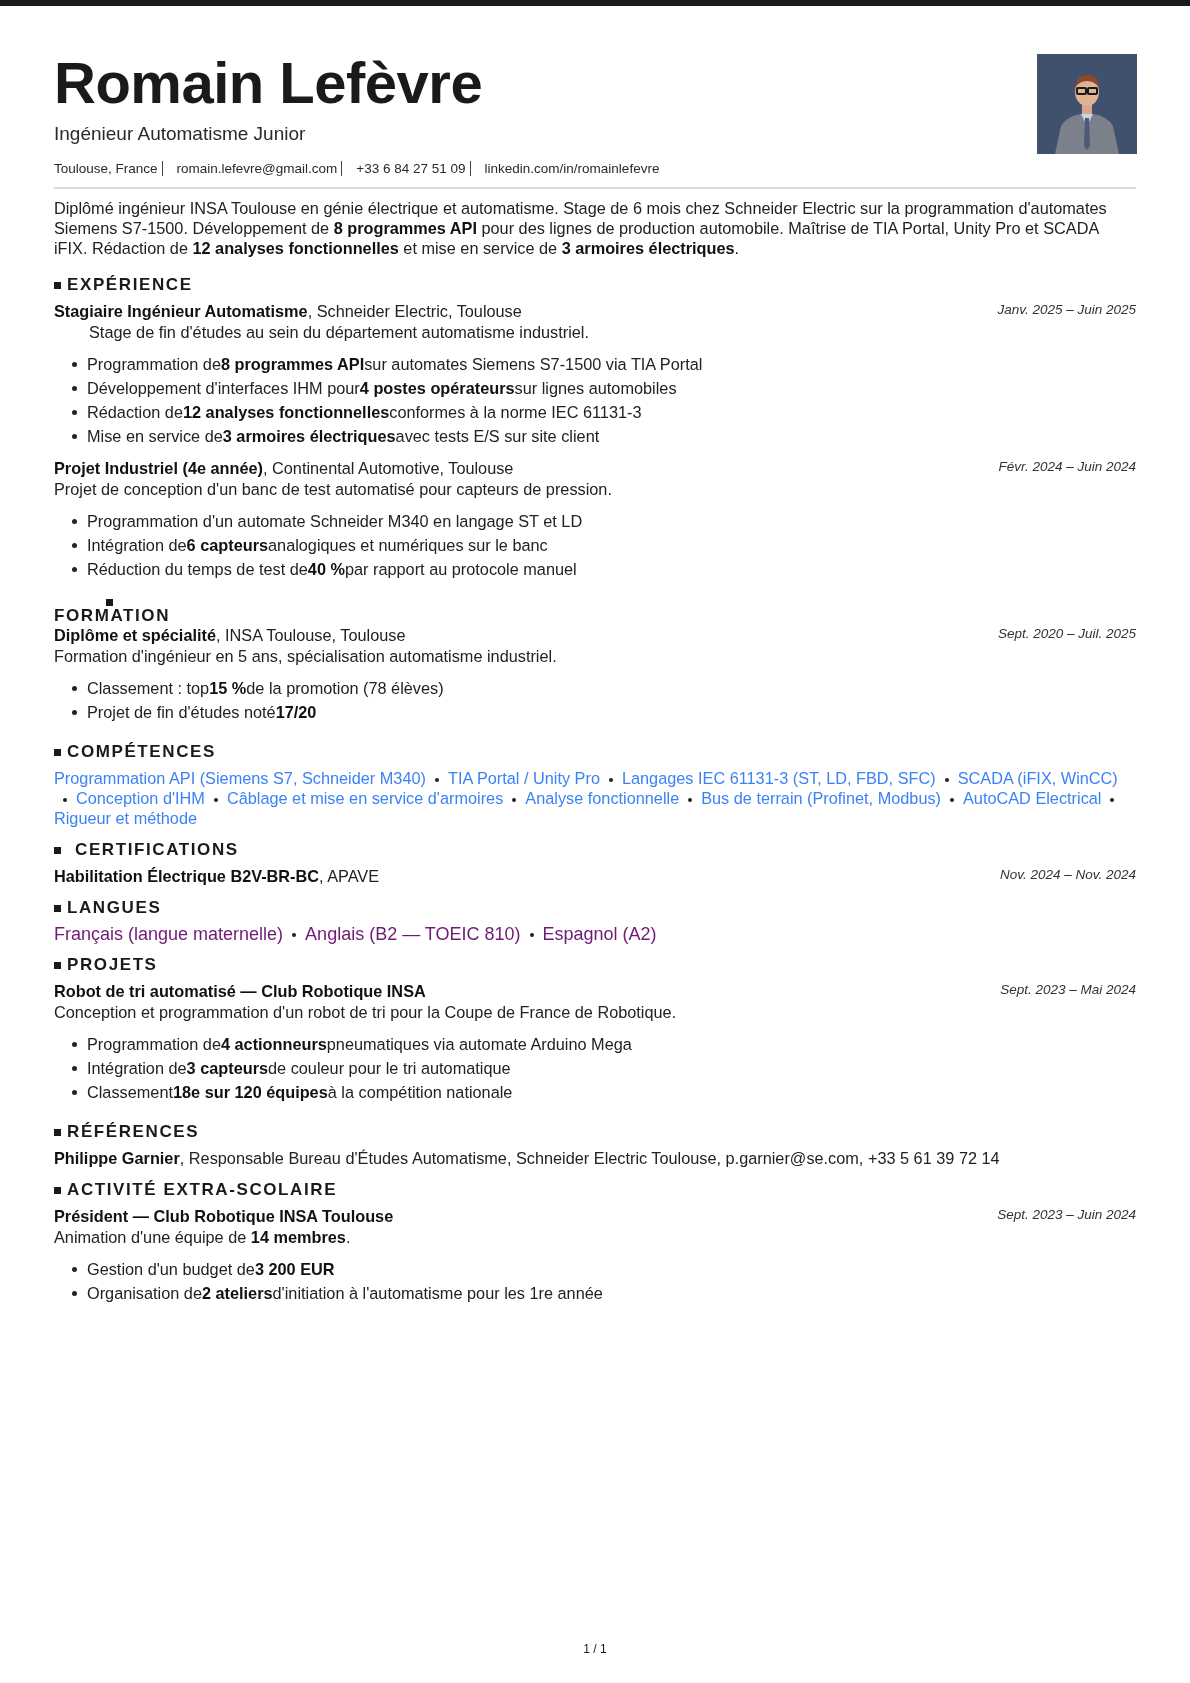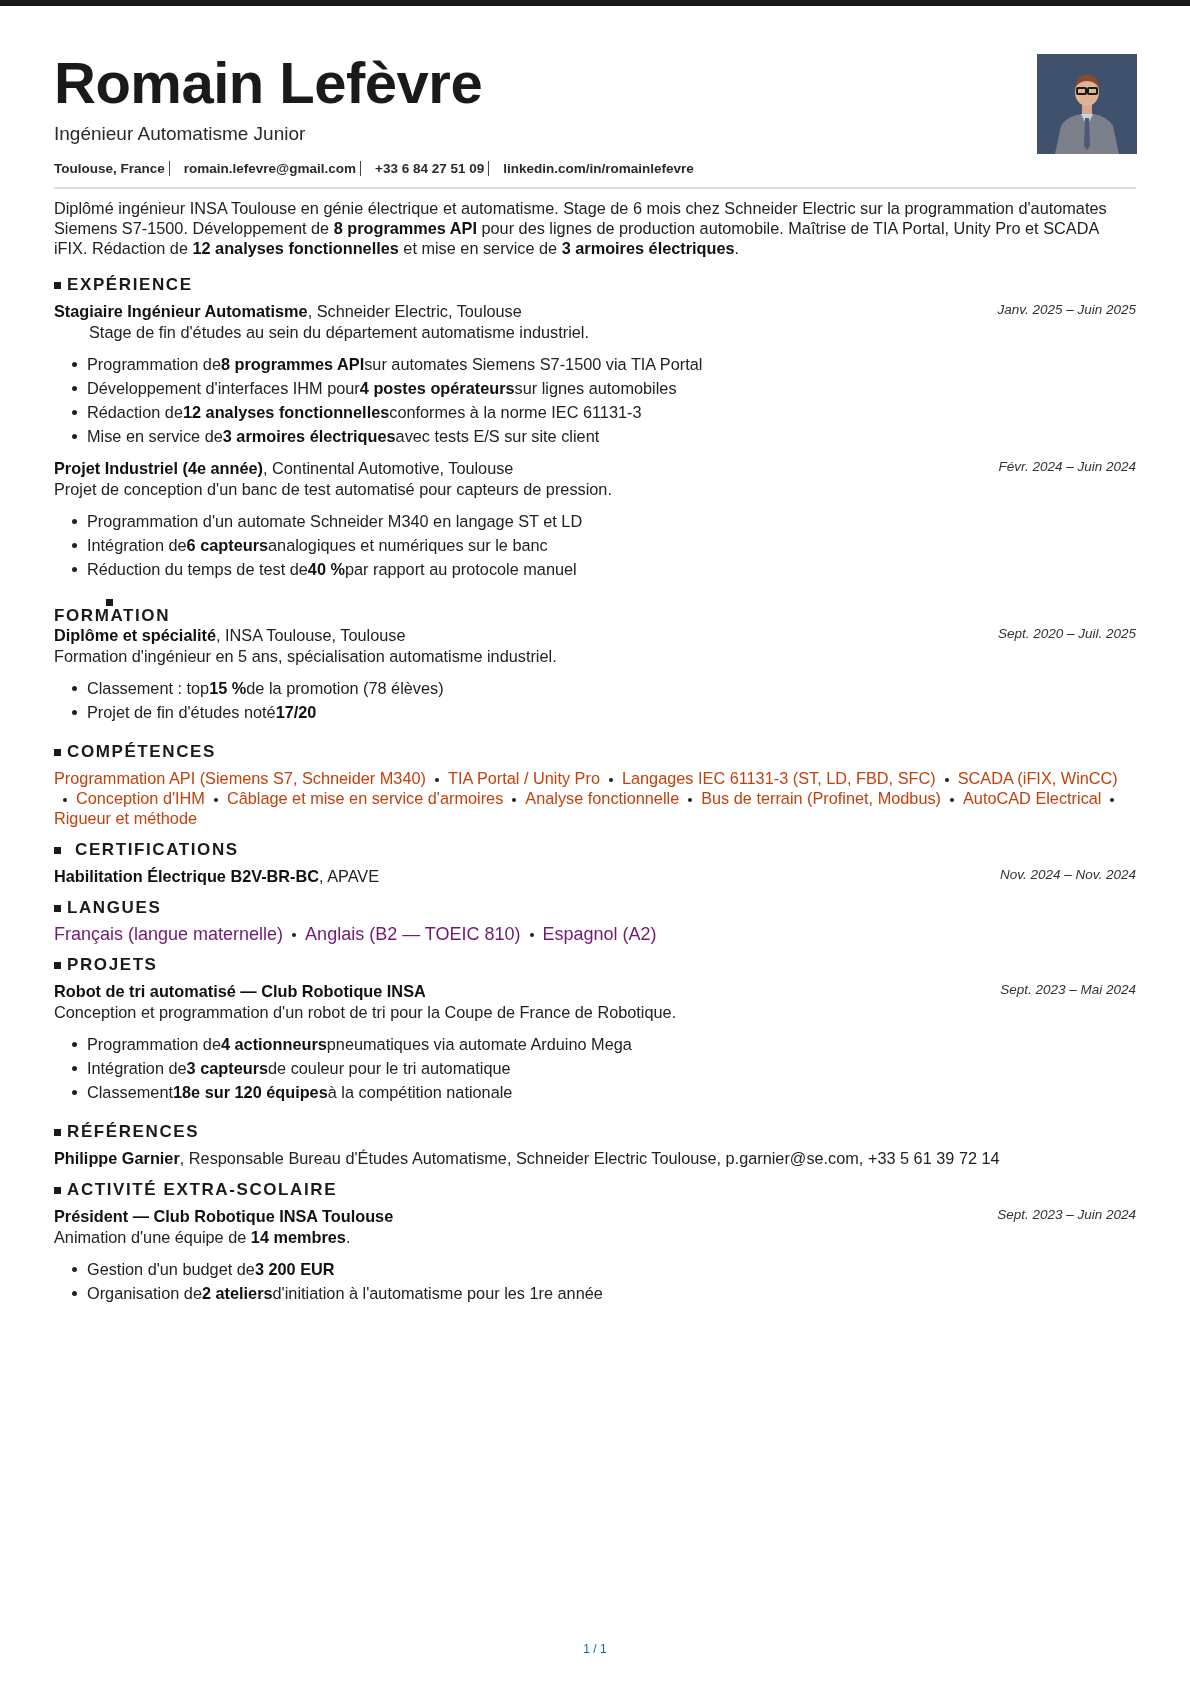--- a/index.html
+++ b/index.html
@@ -3,40 +3,40 @@
 <meta charset="utf-8">
 <style>
   * { box-sizing: border-box; margin: 0; padding: 0; }
   html, body { width: 1190px; height: 1683px; background: #ffffff; overflow: hidden; }
   body { font-family: "Liberation Sans", "DejaVu Sans", sans-serif; color: #1c1c1c; position: relative; }
   .topbar { position: absolute; left: 0; top: 0; width: 1190px; height: 6px; background: #1a1a1a; }
   .page { position: absolute; left: 54px; top: 0; width: 1082px; }
   .header { position: relative; height: 192px; }
   .name { position: absolute; left: 0; top: 54px; font-size: 58px; font-weight: 700; letter-spacing: -0.5px; color: #1a1a1a; line-height: 1; }
   .subtitle { position: absolute; left: 0; top: 124px; font-size: 19px; color: #2a2a2a; line-height: 1.1; }
-  .contact { position: absolute; left: 0; top: 161px; font-size: 13.5px; color: #2a2a2a; display: flex; align-items: center; white-space: nowrap; font-weight: bold; }
+  .contact { position: absolute; left: 0; top: 161px; font-size: 13.5px; color: #2a2a2a; display: flex; align-items: center; white-space: nowrap; }
   .contact .sep { display: inline-block; width: 1px; height: 15px; background: #444; margin: 0 14px 0 4px; }
   .photo { position: absolute; left: 983px; top: 54px; width: 100px; height: 100px; background: #3f516d; overflow: hidden; }
   .divider { position: absolute; left: 0; top: 187px; width: 1082px; height: 2px; background: #dcdcdc; }
   .summary { position: absolute; top: 198px; left: 0; width: 1082px; font-size: 16.3px; line-height: 20px; color: #222; }
   .summary b { font-weight: 700; color: #111; }
   .section-head { position: absolute; left: 0; font-size: 17px; font-weight: 700; letter-spacing: 1.6px; color: #1a1a1a; display: flex; align-items: center; }
   .section-head .sq { display: inline-block; width: 7px; height: 7px; background: #1a1a1a; margin-right: 6px; }
   .entry-title { position: absolute; left: 0; font-size: 16.3px; color: #222; white-space: nowrap; }
   .entry-title b { font-weight: 700; color: #111; }
   .entry-date { position: absolute; right: 0; font-size: 13.5px; font-style: italic; color: #333; white-space: nowrap; }
   .entry-desc { position: absolute; left: 0; font-size: 16.3px; color: #222; white-space: nowrap; }
   .bullet { position: absolute; left: 18px; font-size: 16.3px; color: #222; white-space: nowrap; display: flex; align-items: center; }
   .bullet .dot { display: inline-block; width: 5px; height: 5px; border-radius: 50%; background: #222; margin-right: 10px; }
   .bullet b, .entry-desc b { font-weight: 700; color: #111; }
-  .skills { position: absolute; left: 0; top: 768px; width: 1082px; font-size: 16.3px; line-height: 20px; color: #c2410c; }
+  .skills { position: absolute; left: 0; top: 768px; width: 1082px; font-size: 16.3px; line-height: 20px; color: #3b82f6; }
   .skills .sdot { display: inline-block; width: 4px; height: 4px; border-radius: 50%; background: #222; vertical-align: middle; margin: 0 9px; }
   .langs { position: absolute; left: 0; font-size: 18px; color: #701a75; white-space: nowrap; }
   .langs .sdot { display: inline-block; width: 4px; height: 4px; border-radius: 50%; background: #222; vertical-align: middle; margin: 0 9px; }
-  .pagenum { position: absolute; left: 0; width: 1190px; top: 1642px; text-align: center; font-size: 12px; color: #0369a1; }
+  .pagenum { position: absolute; left: 0; width: 1190px; top: 1642px; text-align: center; font-size: 12px; color: #0f172a; }
 </style>
 </head>
 <body>
 
 <div class="topbar"></div>
 
 <div class="page">
 
   <div class="header">
     <div class="name">Romain Lefèvre</div>

